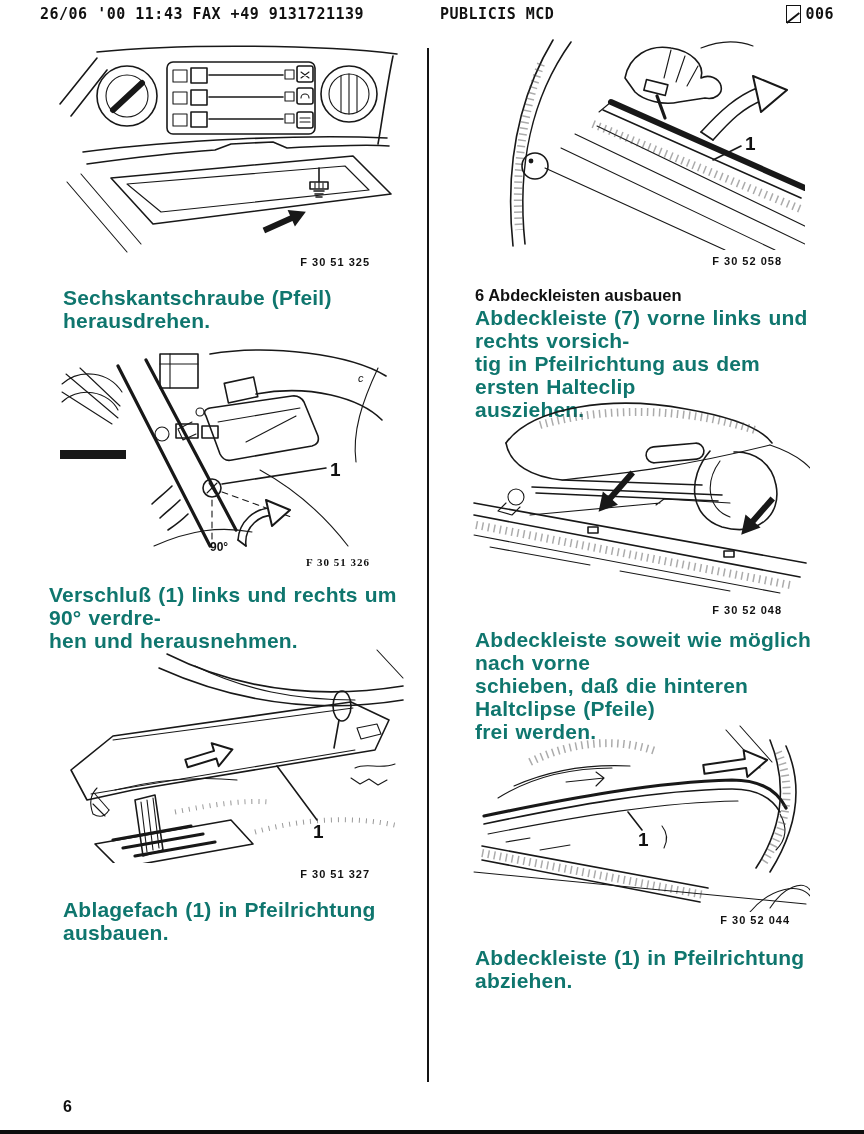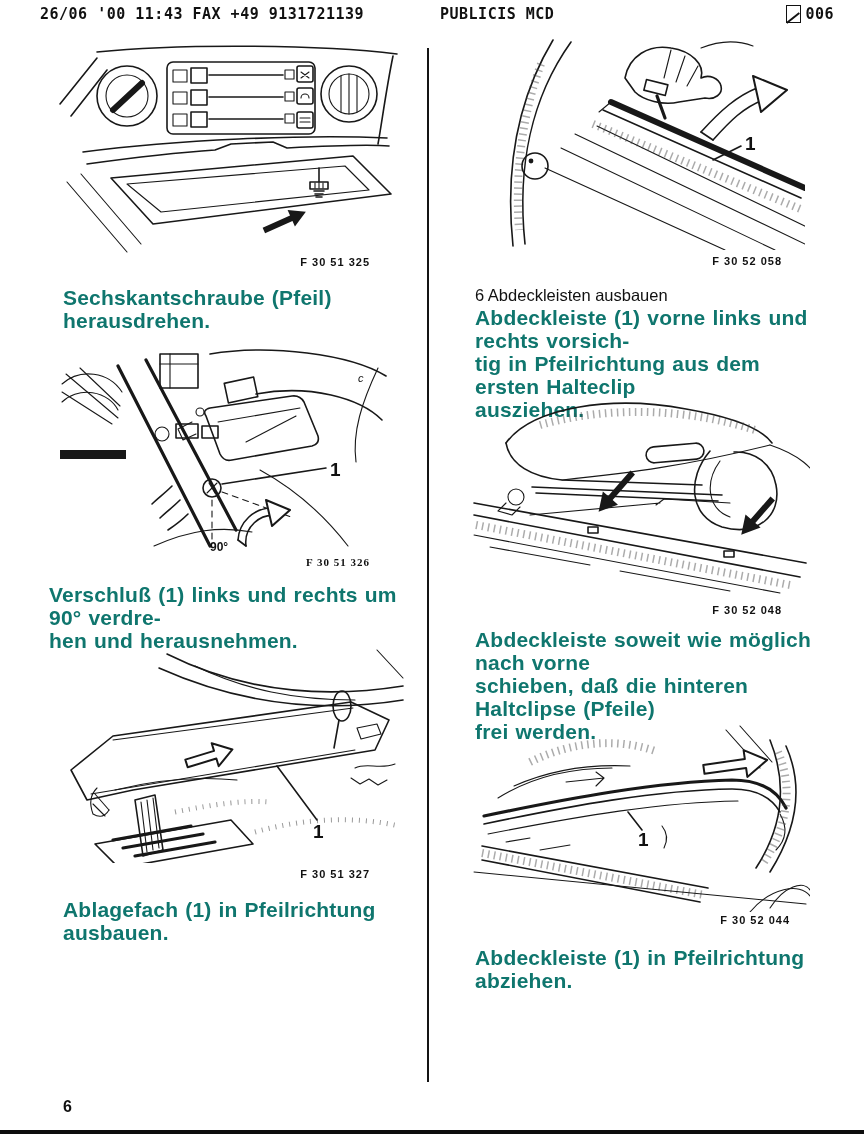--- a/index.html
+++ b/index.html
@@ -26,21 +26,21 @@
   
   .fig-caption{
     font-weight:bold;font-size:11px;letter-spacing:1px;color:#111;text-align:right;
     white-space:nowrap;
   }
   
   .body-text{
     font-size:21px;line-height:23px;letter-spacing:.2px;word-spacing:1px;
     white-space:pre-line;color:#0f766e;font-weight:bold;
   }
-  .heading{font-weight:normal;font-size:16.5px;line-height:22px;color:#111;white-space:nowrap;}
+  .heading{font-weight:bold;font-size:16.5px;line-height:22px;color:#111;white-space:nowrap;}
   .page-number{font-weight:bold;font-size:16px;color:#111;}
   .bottom-bar{left:0;bottom:0;width:864px;height:4px;background:#0d0d0d;}
   
   svg{display:block;}
   svg .ln{stroke:#181818;fill:none;stroke-width:1.6;stroke-linecap:round;stroke-linejoin:round;}
   svg .thin{stroke-width:1.1;}
   svg .thick{stroke-width:3.2;}
   svg .dark{stroke-width:6;}
   svg .fill{fill:#181818;stroke:none;}
   svg .hollow{fill:#ffffff;stroke:#181818;stroke-width:2;stroke-linejoin:round;}
@@ -246,21 +246,21 @@
     <path class="ln" d="M238,102 C256,82 268,70 288,62"></path>
     <path class="ln" d="M226,94 L238,102"></path>
     <polygon class="hollow" points="278,38 312,52 286,74"></polygon>
 
     <path class="ln" d="M238,122 L266,108"></path>
     <text class="lbl" x="270" y="112">1</text>
   </svg>
 </div>
 <div class="abs fig-caption" style="left:460px;top:255px;width:322px;">F 30 52 058</div>
 <div class="abs heading" style="left:475px;top:284px;">6 Abdeckleisten ausbauen</div>
-<div class="abs body-text" style="left:475px;top:306px;width:345px;">Abdeckleiste (1) vorne links und rechts vorsich-
+<div class="abs body-text" style="left:475px;top:306px;width:345px;">Abdeckleiste (7) vorne links und rechts vorsich-
 tig in Pfeilrichtung aus dem ersten Halteclip
 ausziehen.</div>
 
 <div class="abs" style="left:470px;top:385px;">
   <svg width="340" height="210" viewBox="0 0 340 210">
 
     <path class="ln" d="M36,58 C62,22 142,10 216,24 C262,32 292,44 302,58"></path>
     <path class="stipple" d="M70,40 C140,20 220,24 285,45"></path>
     <path class="ln" d="M36,58 C40,80 62,92 92,95 L232,100"></path>
     <path class="ln thin" d="M92,95 C160,88 220,80 300,60"></path>

